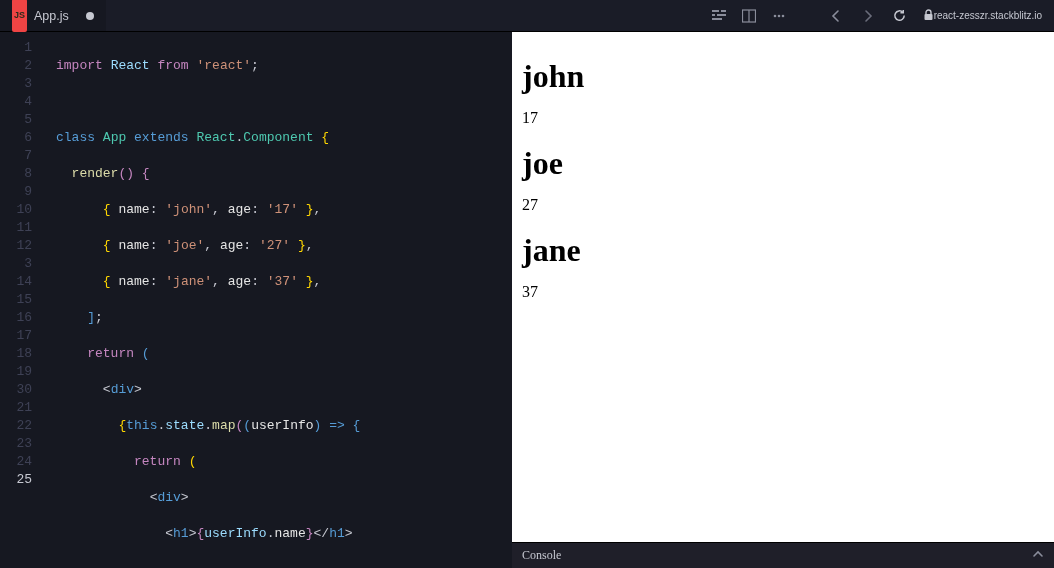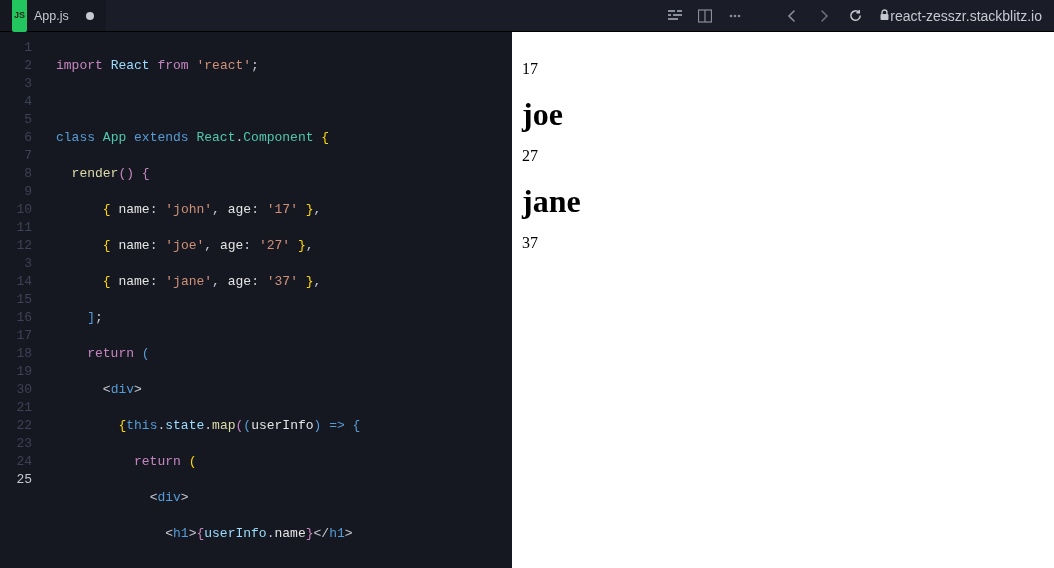--- a/index.html
+++ b/index.html
@@ -2,27 +2,27 @@
 <html><head>
 <meta charset="utf-8">
 <style>
   * { box-sizing: border-box; margin: 0; padding: 0; }
   html, body { width: 1054px; height: 568px; overflow: hidden; font-family: -apple-system, "Segoe UI", sans-serif; }
   .root { display: flex; flex-direction: column; width: 100%; height: 100%; background: #0f111a; }
 
   
   .tabbar { display: flex; align-items: center; height: 32px; background: #1a1c27; border-bottom: 1px solid #000; }
   .tab { display: flex; align-items: center; gap: 7px; height: 100%; padding: 0 12px; background: #161821; color: #c6c8d1; font-size: 12.5px; cursor: pointer; }
-  .js-badge { background: #22c55e; color: #2b2b1b; font-size: 9px; font-weight: 700; padding: 12px 2px; border-radius: 2px; line-height: 1; }
+  .js-badge { background: #ef4444; color: #2b2b1b; font-size: 9px; font-weight: 700; padding: 12px 2px; border-radius: 2px; line-height: 1; }
   .tab-dirty { width: 8px; height: 8px; border-radius: 50%; background: #c6c8d1; margin-left: 10px; }
 
   .toolbar { display: flex; align-items: center; gap: 16px; margin-left: auto; padding-right: 12px; }
   .toolbar .tb-icon { color: #8a8d9b; font-size: 14px; cursor: pointer; display: inline-flex; }
   .toolbar .tb-sep { width: 10px; }
-  .url-wrap { display: flex; align-items: center; color: #c6c8d1; font-size: 14px; }
+  .url-wrap { display: flex; align-items: center; color: #c6c8d1; font-size: 10px; }
   .lock-icon { color: #c6c8d1; font-size: 11px; }
 
   
   .split { display: flex; width: 100%; height: calc(100% - 32px); }
 
   
   .editor { width: 512px; height: 100%; background: #161821; display: flex; font-family: Consolas, "Courier New", monospace; font-size: 13px; line-height: 18px; }
   .gutter { width: 42px; text-align: right; padding: 7px 10px 0 0; color: #3e4155; user-select: none; }
   .gutter .ln { height: 18px; }
   .gutter .ln.current { color: #c6c8d1; }
@@ -168,22 +168,31 @@
 
 
 
 
 
       </div>
     </div>
 
     <div class="preview">
       <div class="preview-body" id="preview-body">
+          <h1>john</h1>
           <span class="age">17</span>
           <h1>joe</h1>
           <span class="age">27</span>
           <h1>jane</h1>
           <span class="age">37</span>
         </div>
+      <div class="console-bar">
+        <span>Console</span>
+        <span class="chevron-up">
+          <svg width="12" height="12" viewBox="0 0 12 12">
+              <path d="M2 8 L6 4 L10 8" fill="none" stroke="#8a8d9b" stroke-width="1.6" stroke-linecap="round"></path>
+            </svg>
+        </span>
+      </div>
     </div>
 
   </div>
 </div>
 
 </body></html>

